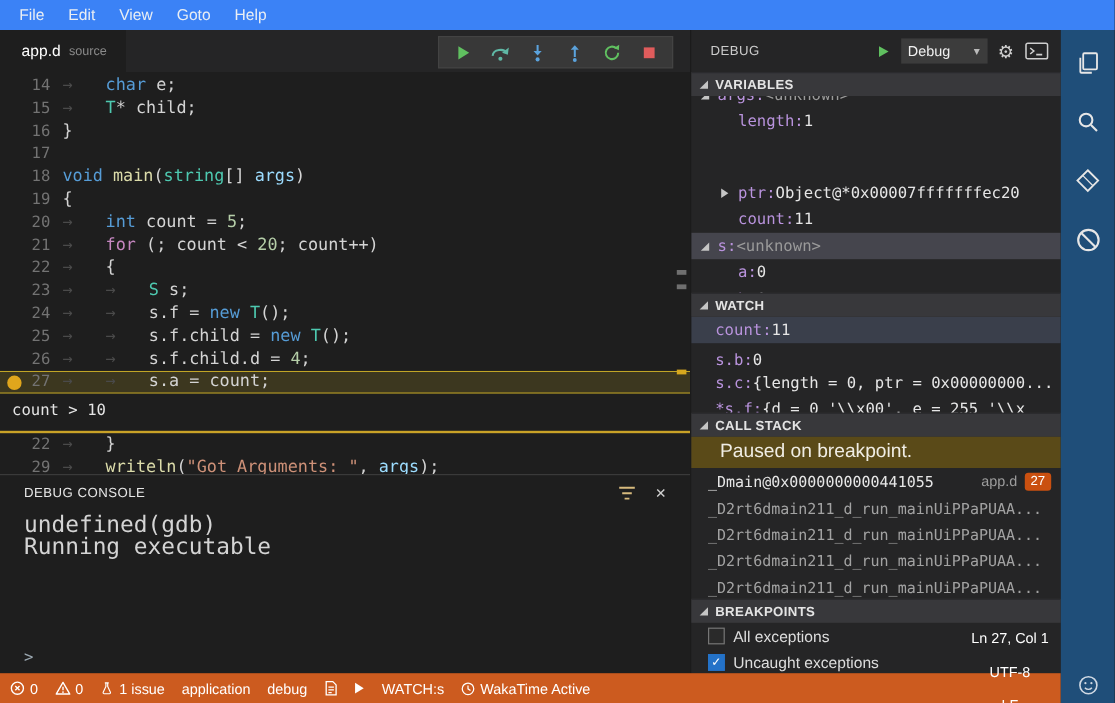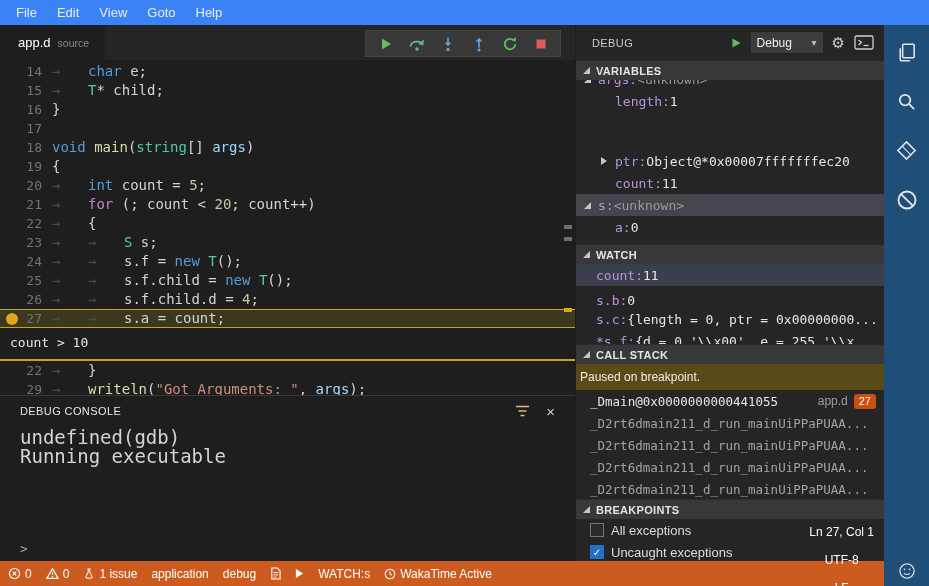--- a/index.html
+++ b/index.html
@@ -83,22 +83,22 @@
 
   .rows { overflow:hidden; flex:none; }
   .dbg-row { height:22px; display:flex; align-items:center; white-space:nowrap; overflow:hidden;
              font-family:"DejaVu Sans Mono", monospace; font-size:13px; cursor:pointer; }
   .dbg-row.selected { background:#45454d; }
   .dbg-row.selected-watch { background:#3a3f4b; }
   .var-name { color:#b993dd; }
   .var-value { color:#e6e6e6; }
   .var-value.unknown { color:#9a9a9a; }
 
-  .paused-msg { height:26px; flex:none; background:#5a4a18; color:#f0ede4; font-size:12px;
-                display:flex; align-items:center; padding-left:4px; }
+  .paused-msg { height:26px; flex:none; background:#5a4a18; color:#f0ede4; font-size:16px;
+                display:flex; align-items:center; padding-left:24px; }
   .frame-row { height:22px; display:flex; align-items:center; padding:0 8px 0 14px; white-space:nowrap;
                overflow:hidden; font-family:"DejaVu Sans Mono", monospace; font-size:12.5px; cursor:pointer; }
   .frame-name { color:#e6e6e6; }
   .frame-row.dim .frame-name { color:#a2a2a2; }
   .frame-loc { margin-left:auto; display:flex; align-items:center; gap:6px; }
   .frame-file { color:#9d9d9d; font-family:"Liberation Sans", sans-serif; font-size:12px; }
   .badge { background:#ca5010; color:#ffffff; font-size:11px; font-family:"Liberation Sans", sans-serif;
            border-radius:3px; padding:1px 5px; line-height:13px; }
 
   .bp-row { height:22px; display:flex; align-items:center; gap:7px; padding-left:14px;

